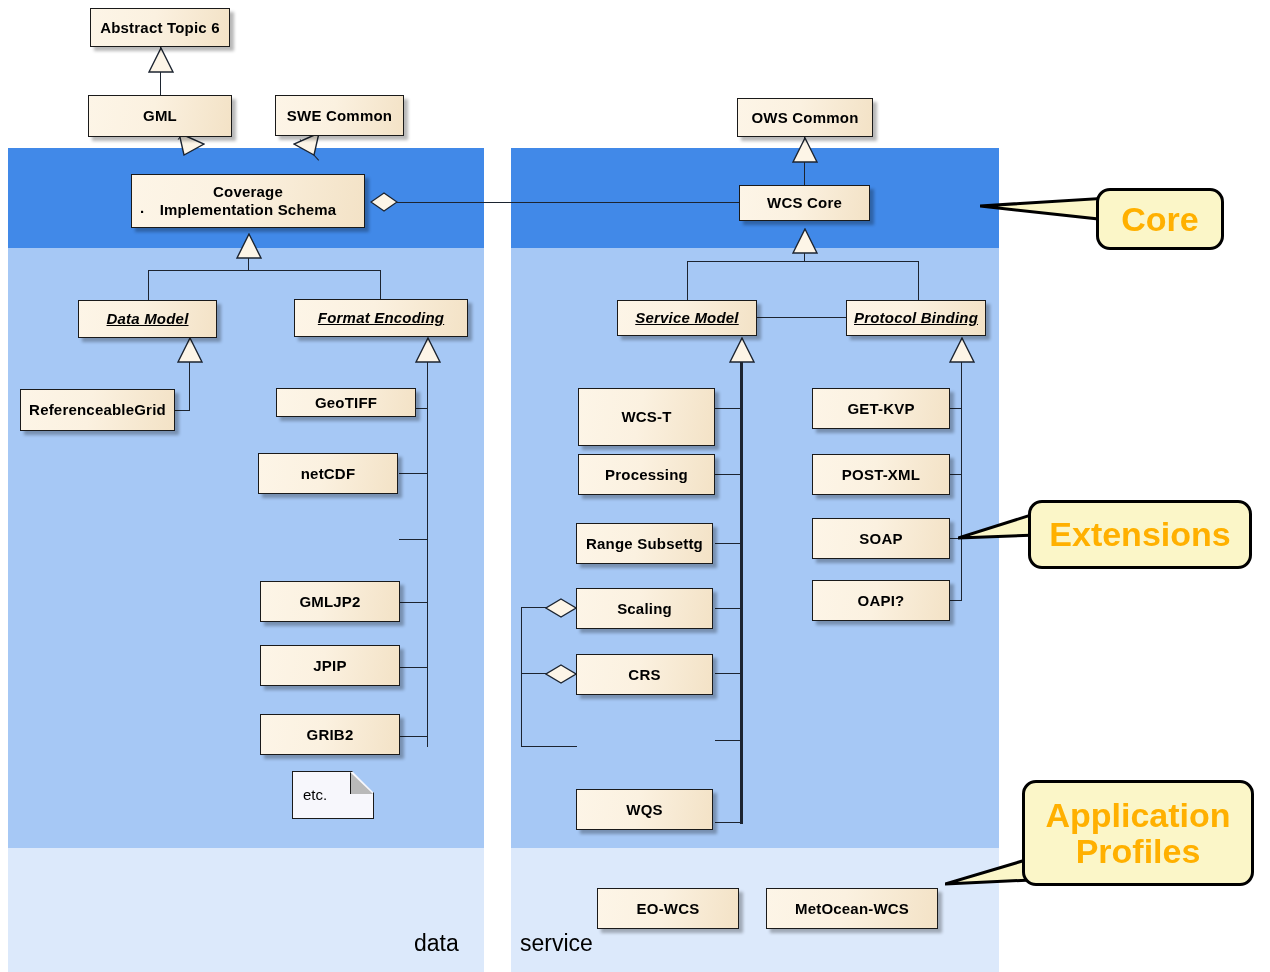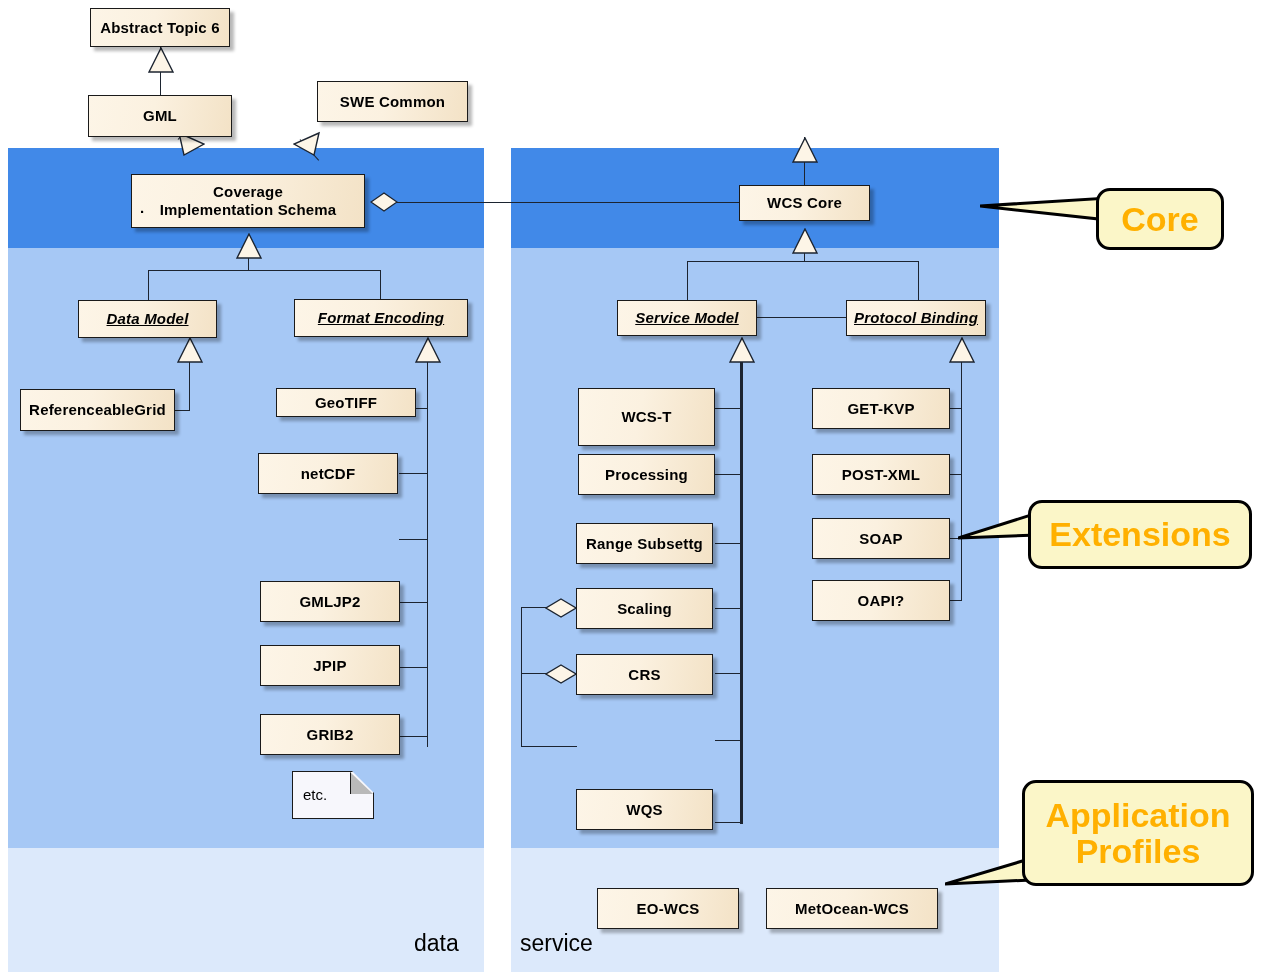--- a/index.html
+++ b/index.html
@@ -238,24 +238,27 @@
   </div>
 
   <div class="ubox" style="left:90px;top:8px;width:140px;height:39px;">
     <span>Abstract  Topic 6</span>
   </div>
 
   <div class="ubox" style="left:88px;top:95px;width:144px;height:42px;">
     <span>GML</span>
   </div>
 
-  <div class="ubox" style="left:275px;top:81px;width:151px;height:41px;margin-left:42px;">
+  <div class="ubox" style="left:275px;top:95px;width:129px;height:41px;">
     <span>SWE Common</span>
   </div>
 
+  <div class="ubox" style="left:737px;top:98px;width:136px;height:39px;">
+    <span>OWS Common</span>
+  </div>
 
   <div class="ubox" style="left:131px;top:174px;width:234px;height:54px;flex-direction:column;">
     <span class="dot">.</span>
     <span>Coverage</span>
     <span>Implementation  Schema</span>
   </div>
 
   <div class="ubox" style="left:739px;top:185px;width:131px;height:36px;">
     <span>WCS Core</span>
   </div>

